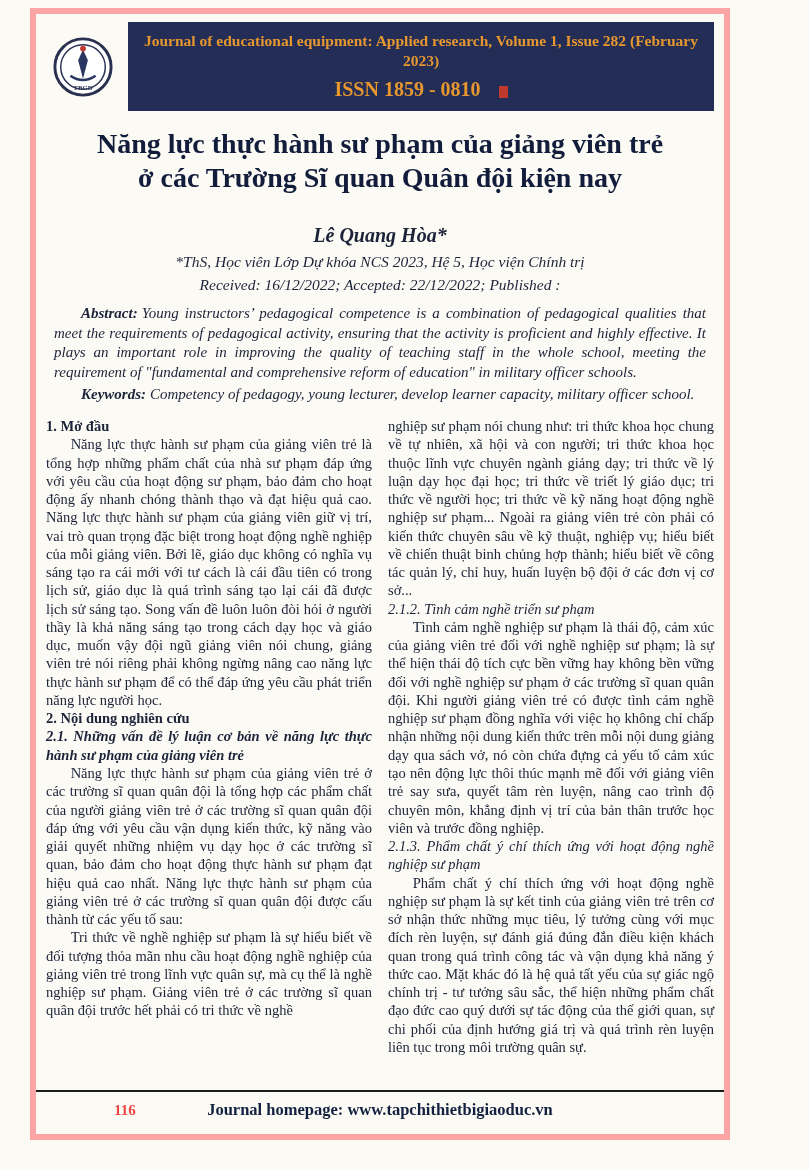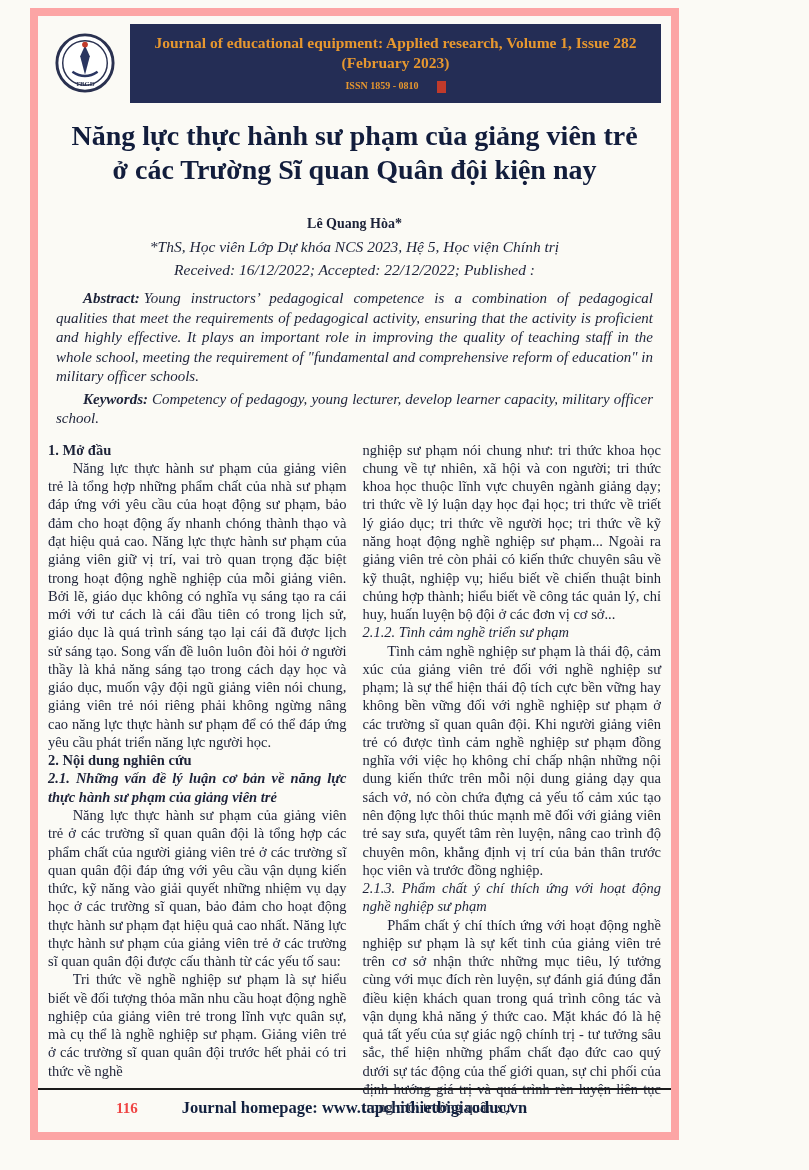--- a/index.html
+++ b/index.html
@@ -1,33 +1,33 @@
 <!DOCTYPE html>
 <html><head>
 <meta charset="utf-8">
 <style>
   html,body{margin:0;padding:0;background:#d9d9d9;}
   .page{
     width:809px;height:1170px;background:#fbfaf5;margin:0 auto;position:relative;
     font-family:"Liberation Serif","DejaVu Serif",serif;color:#1c2238;overflow:hidden;
   }
   .frame{
-    position:absolute;left:30px;top:8px;width:649px;height:1132px;
-    border:8px solid #fca5a5;box-sizing:border-box;padding:8px 10px;overflow:hidden;
+    position:absolute;left:30px;top:8px;width:700px;height:1132px;
+    border:6px solid #fca5a5;box-sizing:border-box;padding:8px 10px;overflow:hidden;
   }
   
   .masthead{display:flex;align-items:center;gap:8px;}
   .logo-box{width:74px;display:flex;justify-content:center;align-items:center;}
   .band{flex:1;background:#242d55;text-align:center;padding:9px 10px 10px;}
   .band-line1{color:#e6972f;font-weight:bold;font-size:15.5px;line-height:1.3;}
-  .band-line2{color:#e6972f;font-weight:bold;font-size:10px;margin-top:7px;position:relative;}
+  .band-line2{color:#e6972f;font-weight:bold;font-size:20px;margin-top:7px;position:relative;}
   .red-mark{display:inline-block;width:9px;height:12px;background:#c03a2b;margin-left:18px;vertical-align:middle;}
   
   .title{margin-top:16px;text-align:center;font-weight:bold;font-size:28px;line-height:1.2;color:#121d3c;}
-  .author{margin-top:30px;text-align:center;font-weight:bold;font-size:14px;}
+  .author{margin-top:30px;text-align:center;font-weight:bold;font-style:italic;font-size:20px;}
   .affil{margin-top:6px;text-align:center;font-style:italic;font-size:15.5px;}
   .dates{margin-top:5px;text-align:center;font-style:italic;font-size:15.5px;}
   
   .abstract{margin:10px 8px 0;font-style:italic;font-size:15px;line-height:1.3;text-align:justify;text-indent:1.8em;}
   .keywords{margin:3px 8px 0;font-style:italic;font-size:15px;line-height:1.3;text-align:justify;text-indent:1.8em;}
   .lead{font-weight:bold;margin-right:4px;}
   
   .columns{display:flex;gap:16px;margin:12px 0 0;justify-content:flex-end;}
   .col{flex:1;min-width:0;font-size:14.5px;line-height:1.26;text-align:justify;}
   .col p{margin:0;}

